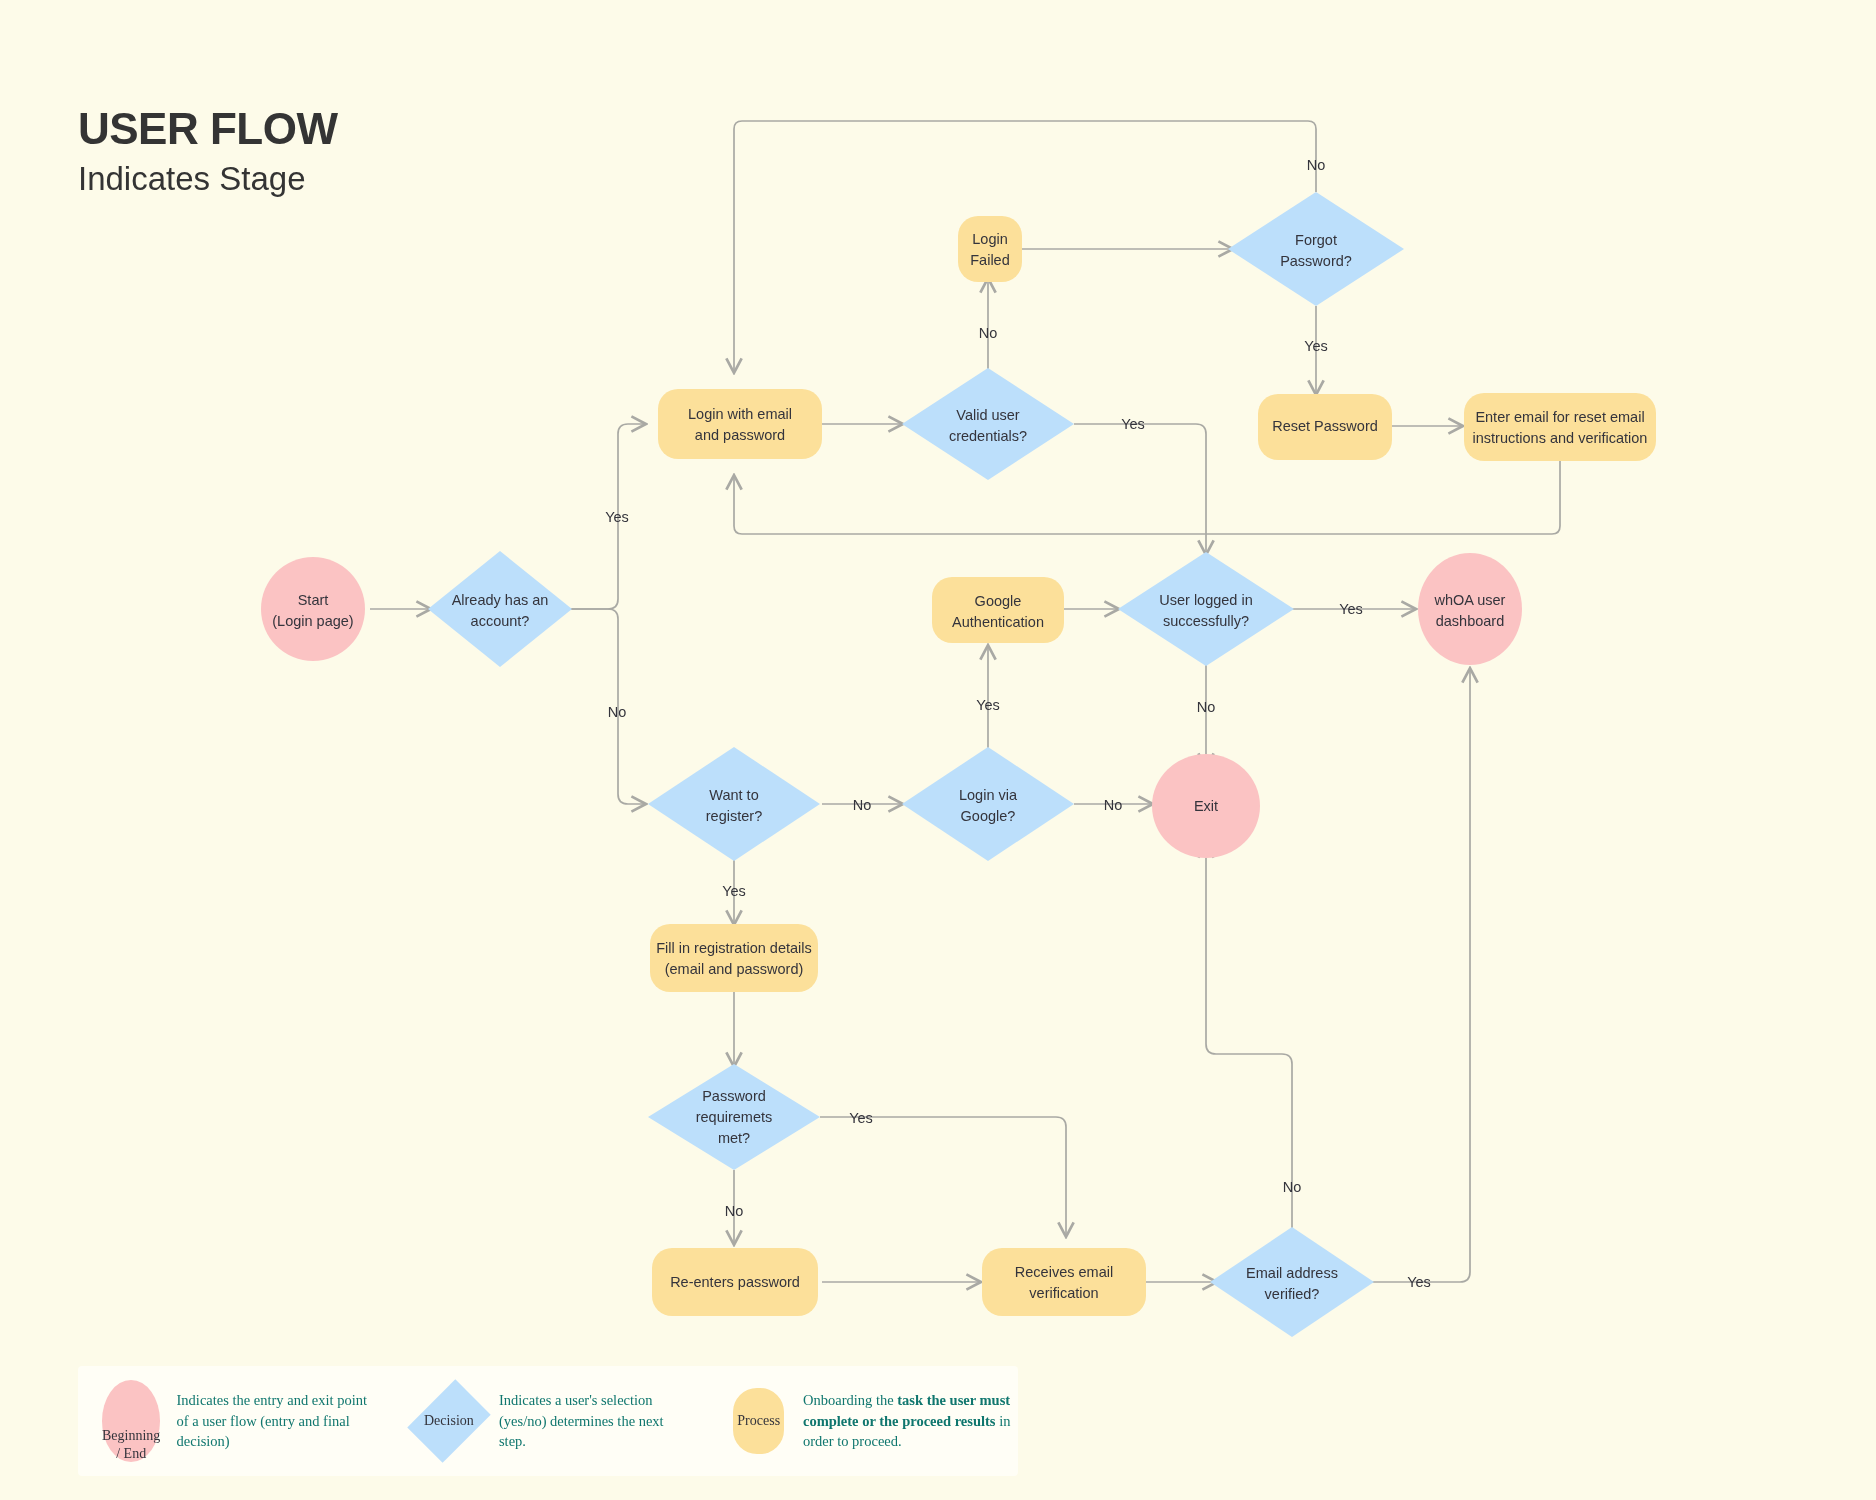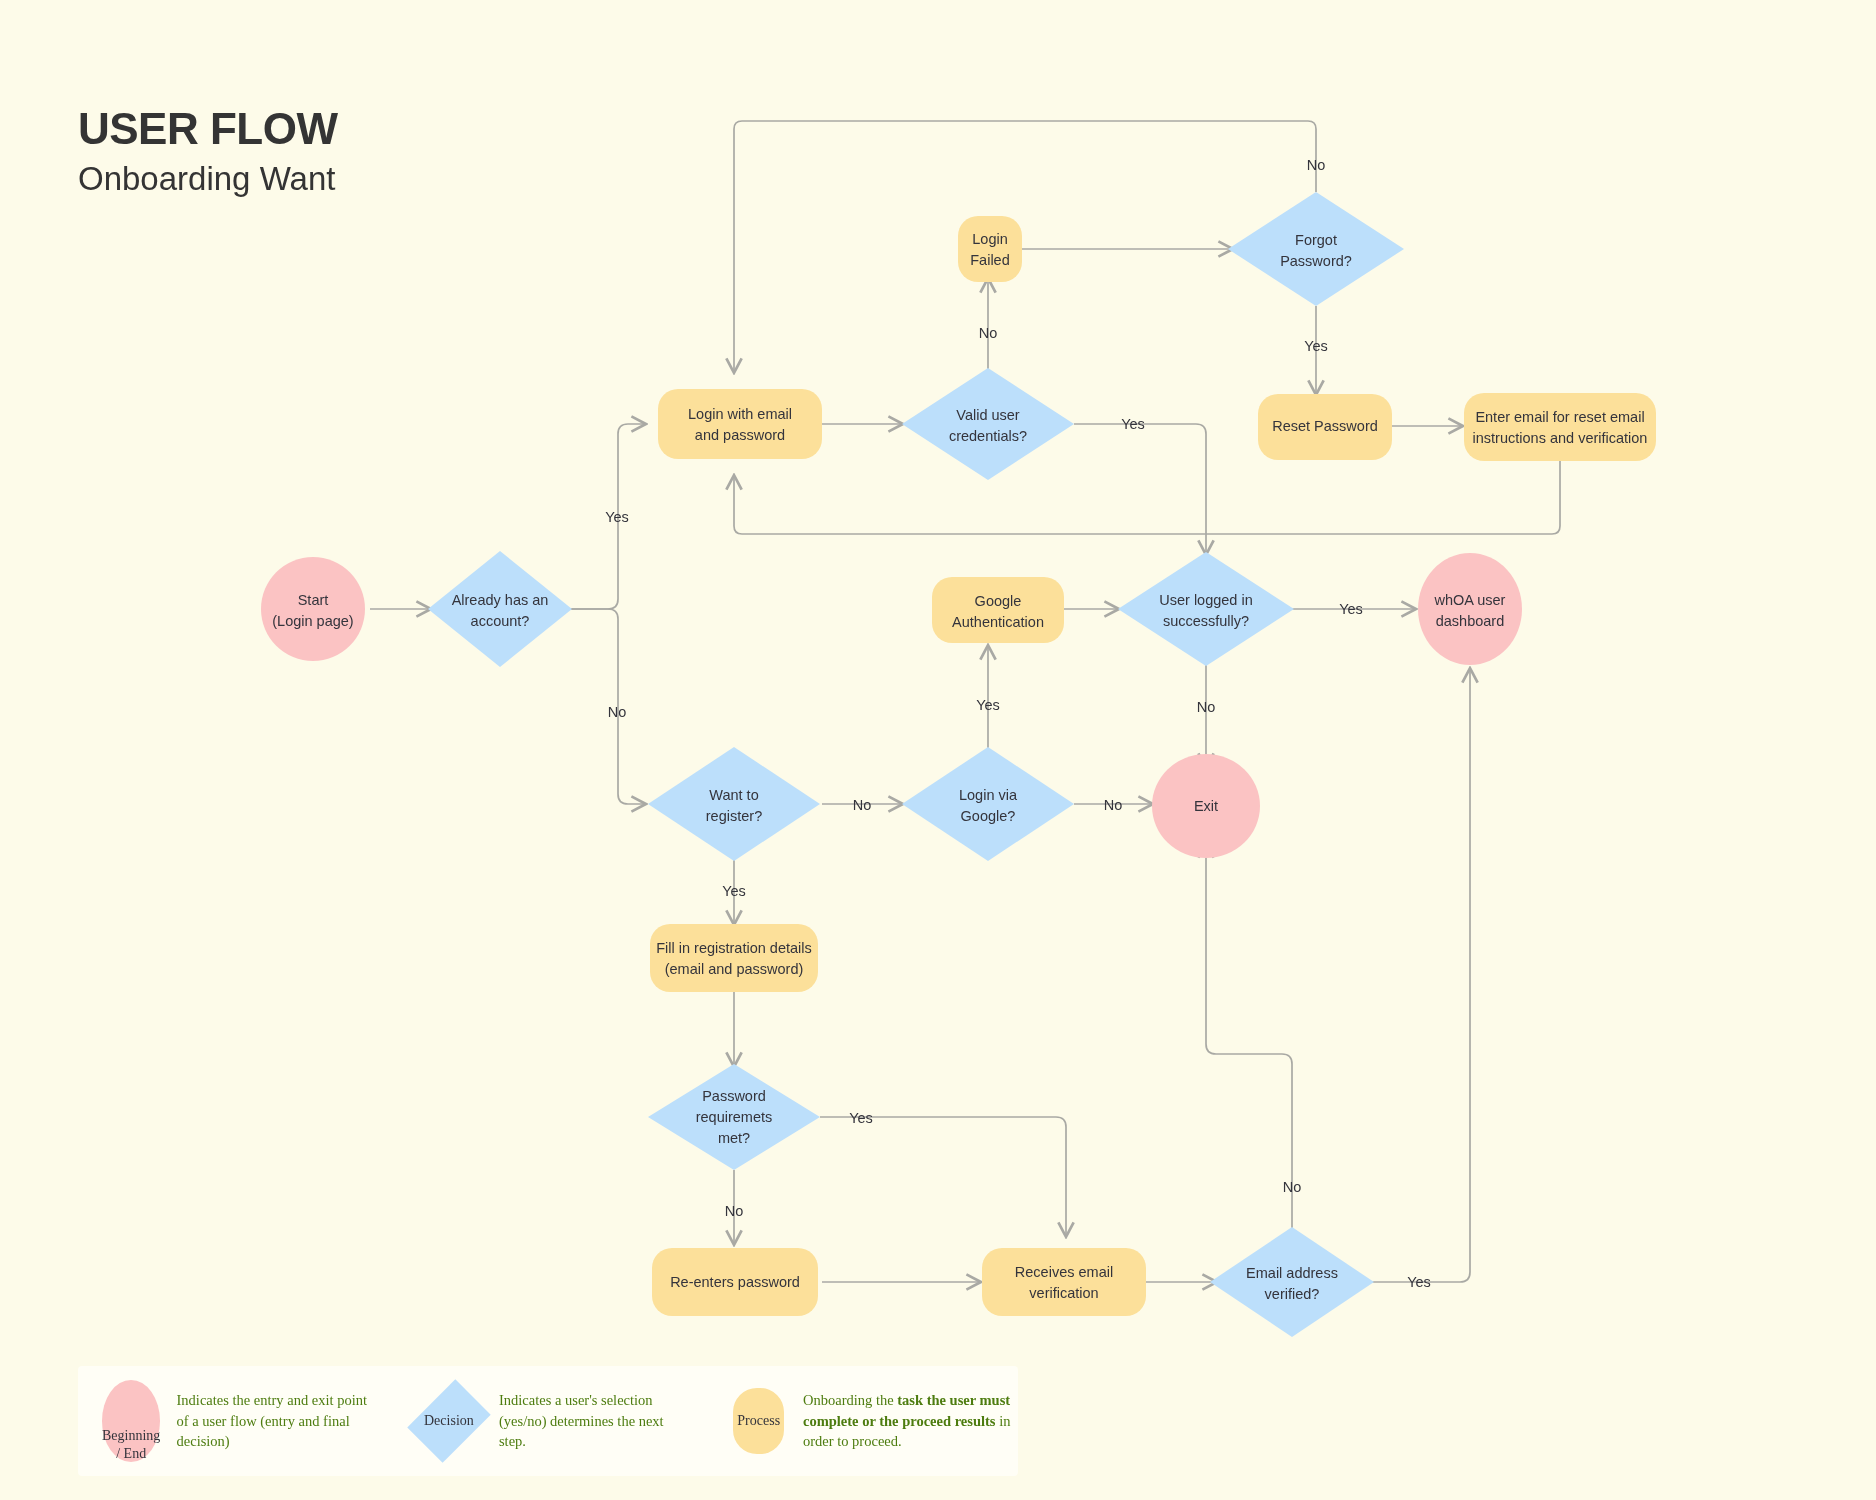--- a/index.html
+++ b/index.html
@@ -59,34 +59,34 @@
     font-family:"Liberation Serif",serif;font-size:14px;color:#34343c;
     white-space:nowrap;
   }
   .legend-proc{
     width:92px;height:66px;border-radius:24px;background:#fce09a;
     display:flex;align-items:center;justify-content:center;
     font-family:"Liberation Serif",serif;font-size:14px;color:#34343c;
   }
   .legend-text{
     font-family:"Liberation Serif",serif;font-size:14.5px;
-    color:#4d7c0f;line-height:1.42;max-width:215px;
+    color:#0f766e;line-height:1.42;max-width:215px;
   }
   .legend-text b{font-weight:bold;}
   .sp1{width:34px;}
   .sp2{width:48px;}
 </style>
 </head>
 <body>
 
 <div id="stage">
 
   <div class="title-block">
     <div class="title-main">USER FLOW</div>
-    <div class="title-sub">Onboarding Want</div>
+    <div class="title-sub">Indicates Stage</div>
   </div>
 
   <svg class="flow" viewBox="0 0 1876 1500">
     <defs>
       <marker id="ah" markerWidth="11" markerHeight="11" refX="9" refY="5.5" orient="auto">
         <path d="M1,1 L9.5,5.5 L1,10" fill="none" stroke="#a9a9a4" stroke-width="1.6"></path>
       </marker>
     </defs>
 
     <g>

